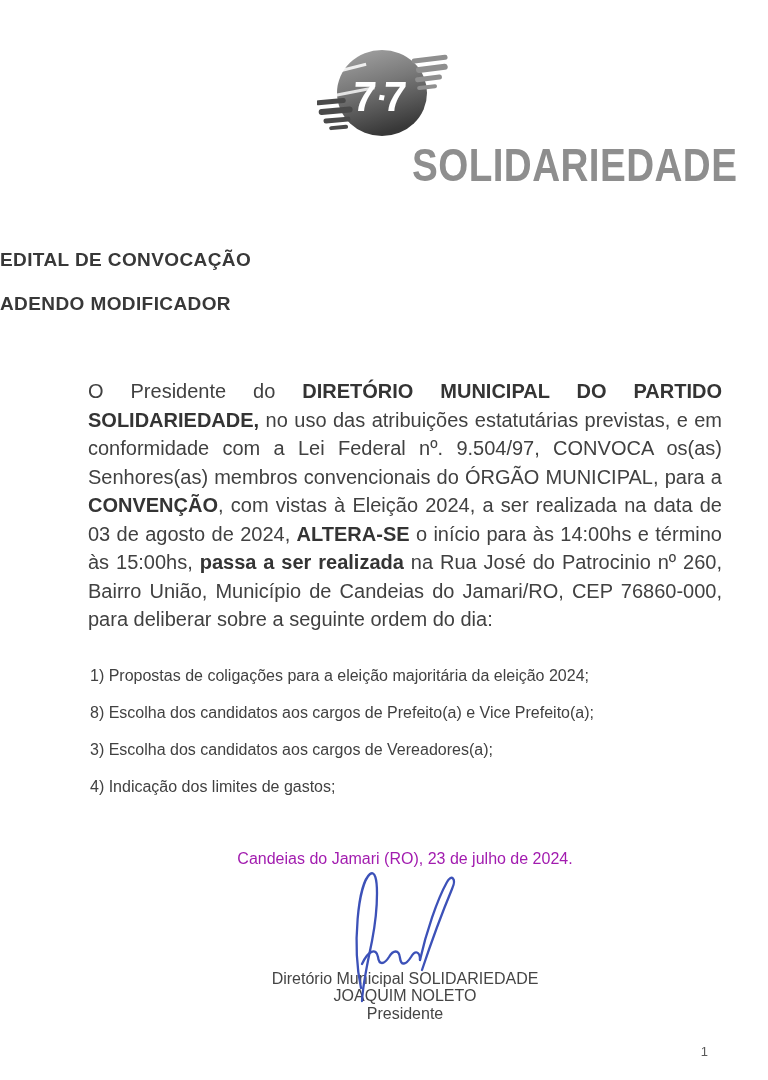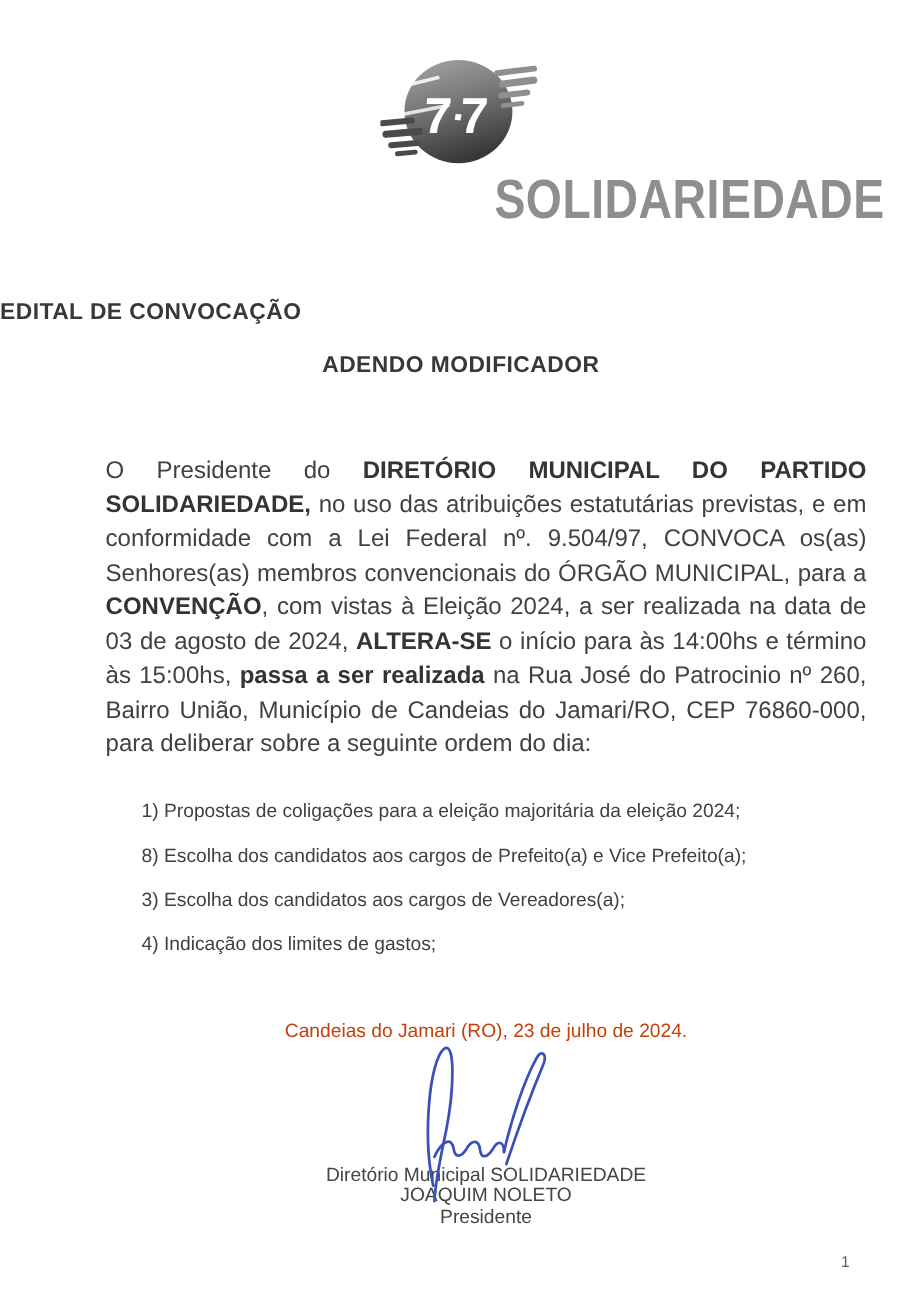--- a/index.html
+++ b/index.html
@@ -45,56 +45,56 @@
   .doc-title {
     margin-top: 62px;
     text-align: left;
     font-size: 19px;
     font-weight: bold;
     color: #383838;
     letter-spacing: 0.4px;
   }
   .doc-subtitle {
     margin-top: 22px;
-    text-align: center;
+    text-align: left;
     font-size: 19px;
     font-weight: bold;
     color: #383838;
     letter-spacing: 0.4px;
   }
   
   .body-par {
     margin: 62px 46px 0 88px;
     font-size: 20px;
     line-height: 28.5px;
     text-align: justify;
     color: #414141;
   }
   .body-par .b {
     font-weight: bold;
     color: #343434;
   }
   
   .agenda {
-    margin: 30px 46px 0 118px;
+    margin: 30px 46px 0 90px;
   }
   .agenda-item {
     font-size: 16px;
     line-height: 23px;
     margin-bottom: 14px;
     color: #414141;
   }
   
   .dateline {
     margin-top: 49px;
     margin-left: 42px; 
     text-align: center;
     font-size: 16px;
     line-height: 24px;
-    color: #c2410c;
+    color: #a21caf;
   }
   
   .sig-svg {
     position: absolute;
     left: 333px;
     top: 868px;
     width: 132px;
     height: 140px;
     pointer-events: none;
   }

